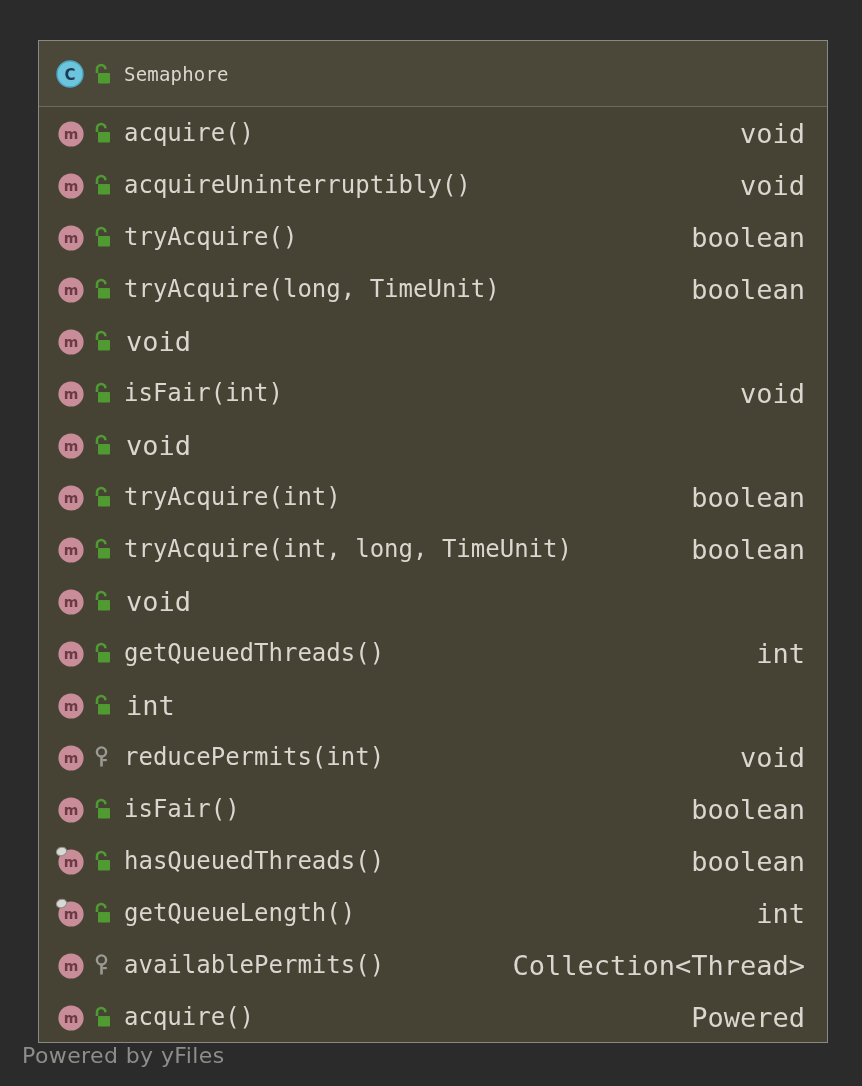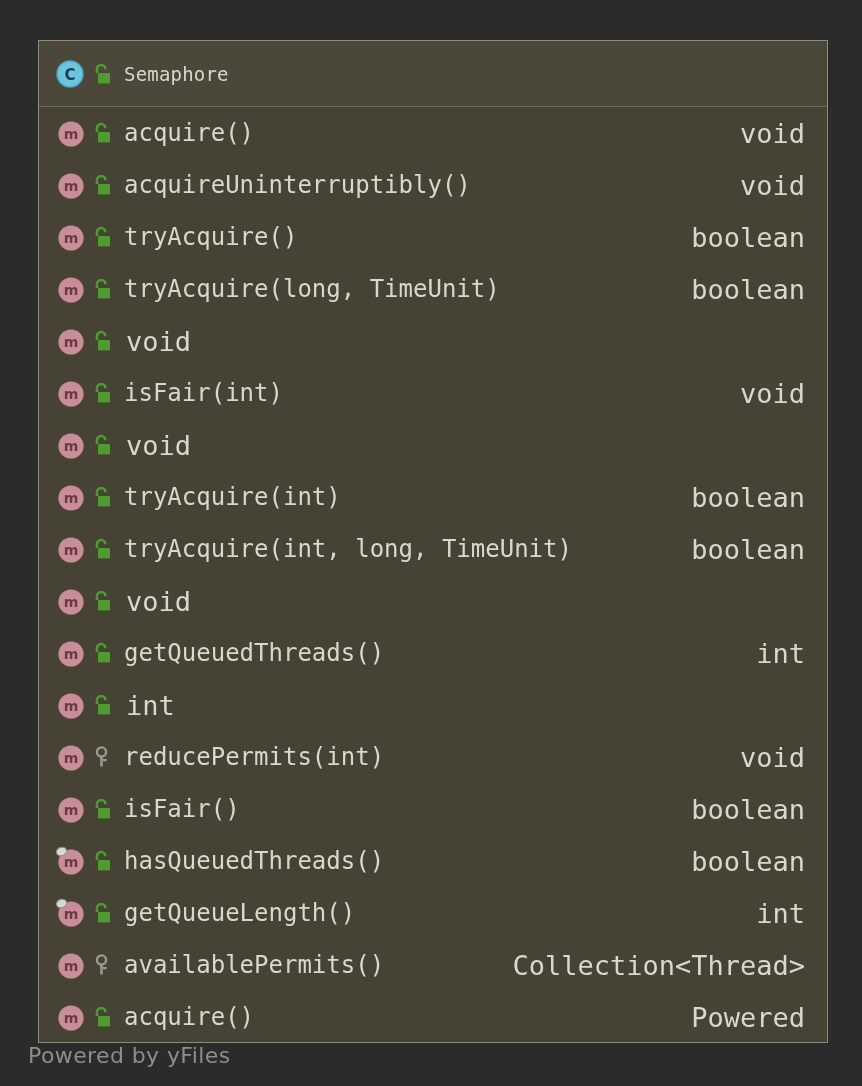--- a/index.html
+++ b/index.html
@@ -90,21 +90,21 @@
     height: 26px;
     flex: 0 0 auto;
     margin-left: 5px;
     display: block;
   }
   .vis-icon svg { display: block; }
 
   
   #watermark {
     position: absolute;
-    left: 28px;
+    left: 22px;
     top: 1043px;
     color: #8d8d8a;
     font-family: "DejaVu Sans", "Liberation Sans", sans-serif;
     font-size: 22px;
     letter-spacing: 0.4px;
     white-space: nowrap;
   }
 </style>
 </head>
 <body>

